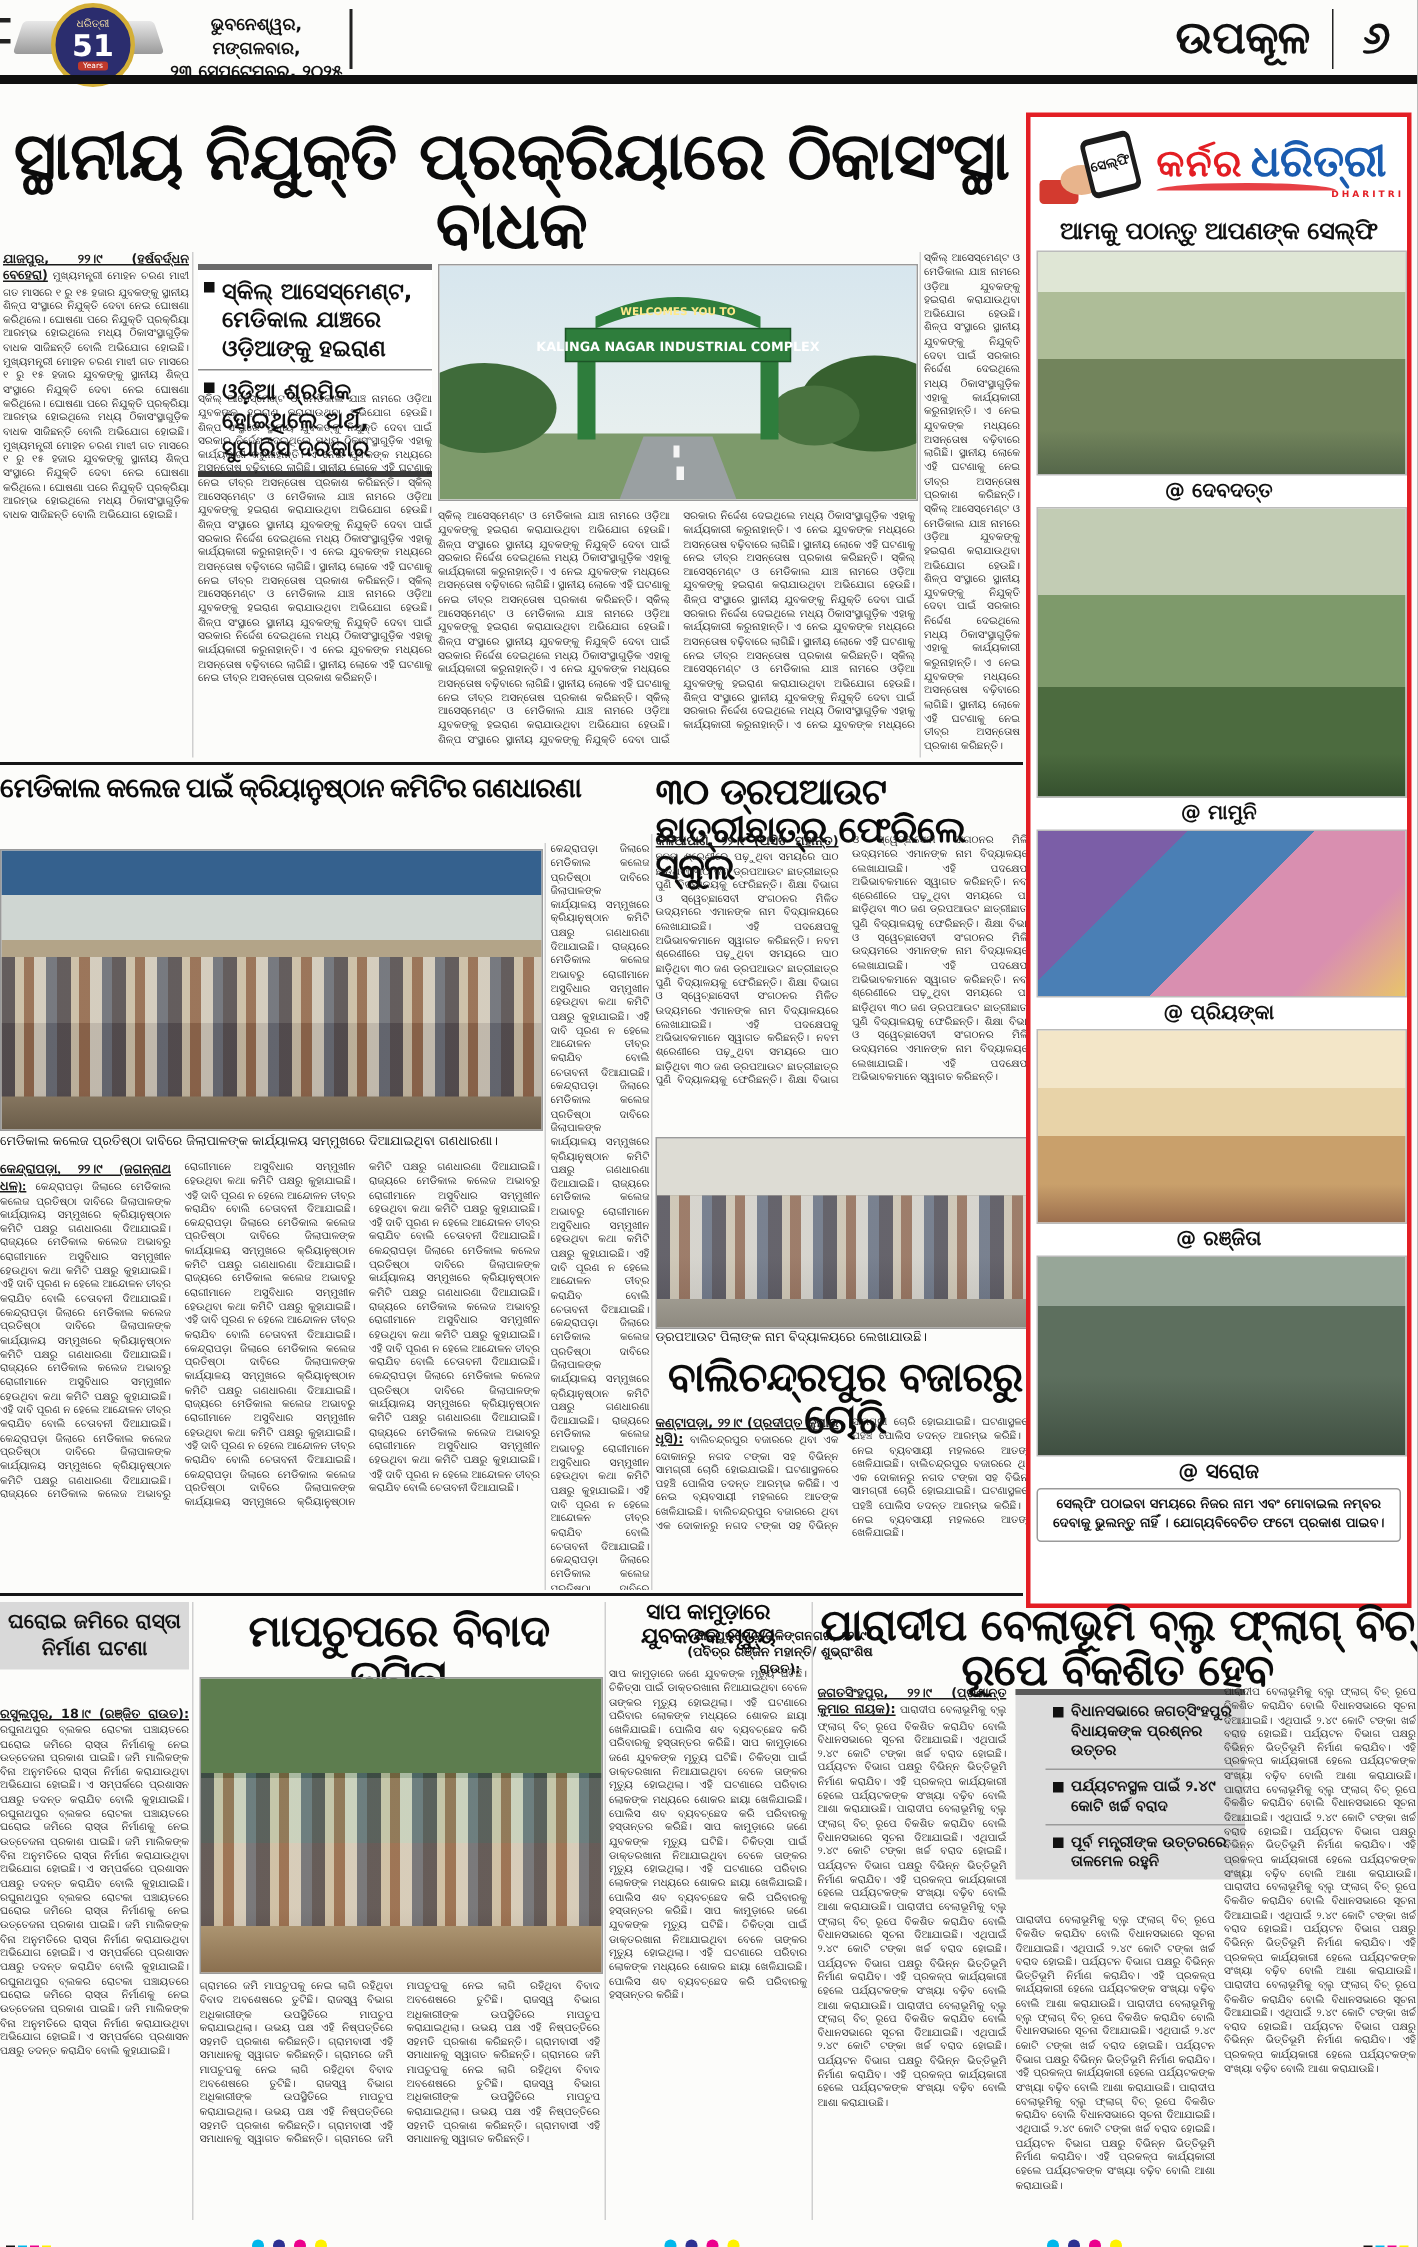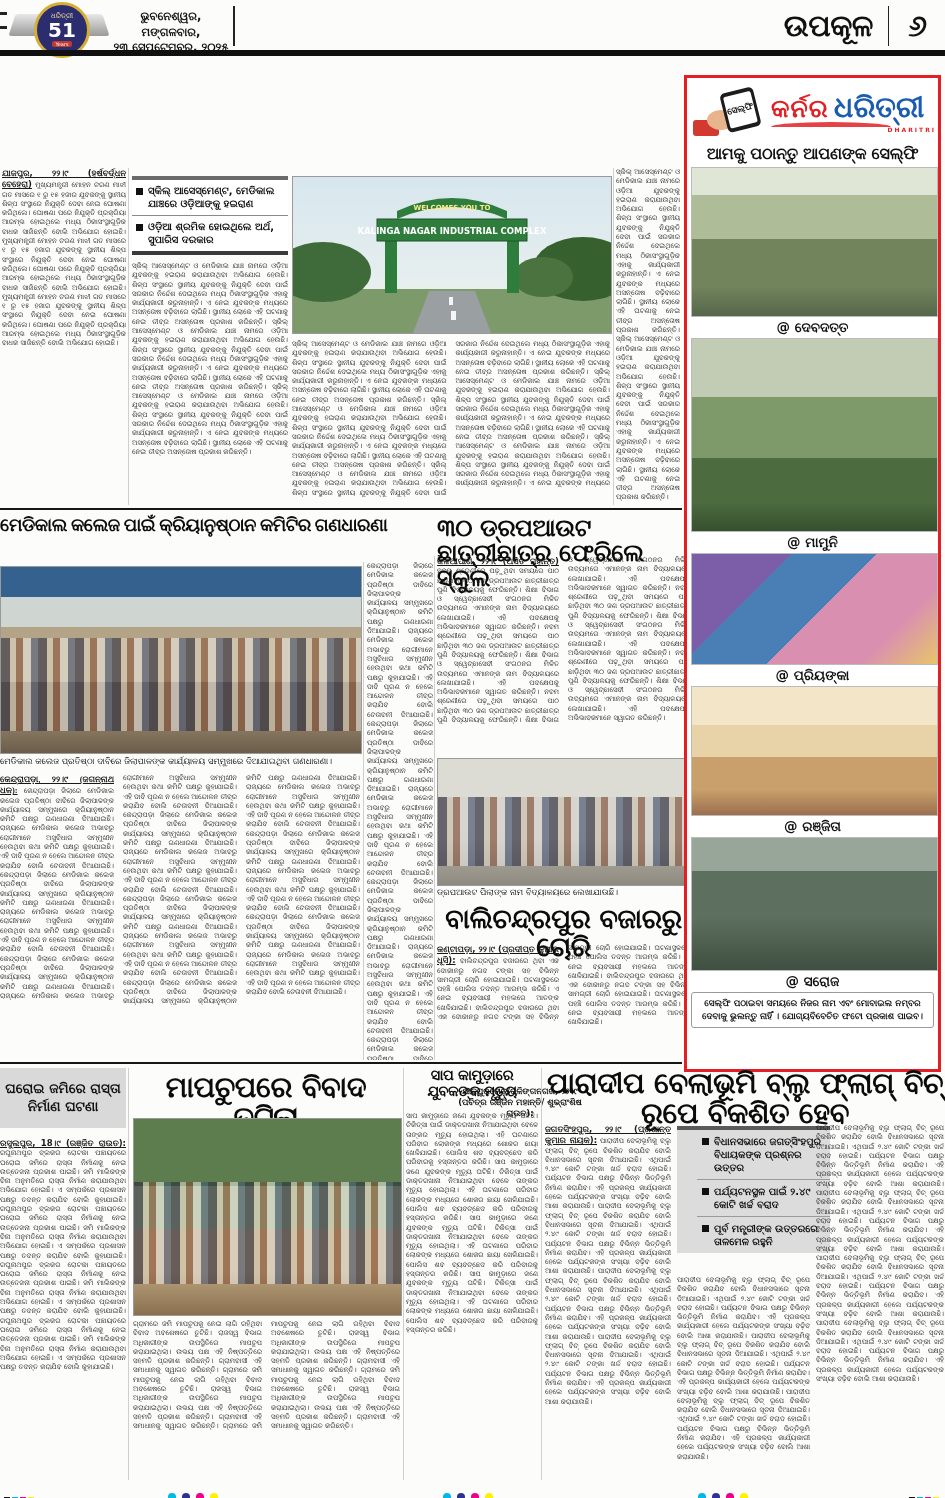--- a/index.html
+++ b/index.html
@@ -29,21 +29,21 @@
   .body-txt{font-size:7px;line-height:1.33;text-align:justify;color:#191919;overflow:hidden;}
   .cols2{columns:2;column-gap:9px;}
   .cols3{columns:3;column-gap:9px;}
   .dl{font-weight:bold;font-size:8.5px;text-decoration:underline;}
   .caption{font-weight:normal;font-size:8.5px;line-height:1.2;color:#000;overflow:hidden;}
   .hairline{background:#cfcfcf;width:1px;}
   .hrule{background:#161616;}
   
   .bullet-box{background:#fff;border-top:4px solid #6a6a6a;border-bottom:4px solid #3a3a3a;}
   .bullet-box .row{display:flex;gap:5px;padding:5px 4px;border-bottom:1px solid #8a8a8a;
-                   font-weight:bold;font-size:10px;line-height:1.25;}
+                   font-weight:bold;font-size:15px;line-height:1.25;}
   .bullet-box .row:last-child{border-bottom:none;}
   .sq{width:7px;height:7px;background:#111;flex:0 0 auto;margin-top:3px;}
   .bullet-box-gray{background:#dcdcdc;border-top:4px solid #5a5a5a;}
   .bullet-box-gray .row{display:flex;gap:5px;padding:5px 5px;border-bottom:1px solid #9a9a9a;
                    font-weight:bold;font-size:10px;line-height:1.3;}
   .bullet-box-gray .row:last-child{border-bottom:none;}
   
   .photo{overflow:hidden;border:1px solid #9a9a9a;position:absolute;}
   .crowd{position:absolute;left:0;right:0;
      background:repeating-linear-gradient(90deg,rgba(35,35,58,.55) 0 9px,rgba(228,218,198,.55) 9px 15px,
@@ -94,20 +94,21 @@
       <div>ଭୁବନେଶ୍ୱର, ମଙ୍ଗଳବାର,</div>
       <div>୨୩ ସେପ୍ଟେମ୍ବର, ୨୦୨୫</div>
     </div>
     <div class="abs vline" style="left:233px;top:6px;height:40px;"></div>
     <div class="abs section-title" style="right:72px;top:8px;">ଉପକୂଳ</div>
     <div class="abs vline" style="right:56px;top:6px;height:40px;width:1px;"></div>
     <div class="abs pageno" style="right:18px;top:8px;">୬</div>
     <div class="abs mast-rule" style="left:0;top:50px;width:945px;height:6px;"></div>
   </div>
 
+  <div class="abs hl hl-main" style="left:0;top:82px;width:682px;height:72px;">ସ୍ଥାନୀୟ ନିଯୁକ୍ତି ପ୍ରକ୍ରିୟାରେ ଠିକାସଂସ୍ଥା ବାଧକ</div>
 
   <div class="abs body-txt" style="left:2px;top:168px;width:124px;height:337px;">
     <span class="dl">ଯାଜପୁର, ୨୨।୯ (ହର୍ଷବର୍ଦ୍ଧନ ବେହେରା)</span>
     <span>ମୁଖ୍ୟମନ୍ତ୍ରୀ ମୋହନ ଚରଣ ମାଝୀ ଗତ ମାସରେ ୧ ରୁ ୧୫ ହଜାର ଯୁବକଙ୍କୁ ସ୍ଥାନୀୟ ଶିଳ୍ପ ସଂସ୍ଥାରେ ନିଯୁକ୍ତି ଦେବା ନେଇ ଘୋଷଣା କରିଥିଲେ। ଘୋଷଣା ପରେ ନିଯୁକ୍ତି ପ୍ରକ୍ରିୟା ଆରମ୍ଭ ହୋଇଥିଲେ ମଧ୍ୟ ଠିକାସଂସ୍ଥାଗୁଡ଼ିକ ବାଧକ ସାଜିଛନ୍ତି ବୋଲି ଅଭିଯୋଗ ହୋଇଛି। ମୁଖ୍ୟମନ୍ତ୍ରୀ ମୋହନ ଚରଣ ମାଝୀ ଗତ ମାସରେ ୧ ରୁ ୧୫ ହଜାର ଯୁବକଙ୍କୁ ସ୍ଥାନୀୟ ଶିଳ୍ପ ସଂସ୍ଥାରେ ନିଯୁକ୍ତି ଦେବା ନେଇ ଘୋଷଣା କରିଥିଲେ। ଘୋଷଣା ପରେ ନିଯୁକ୍ତି ପ୍ରକ୍ରିୟା ଆରମ୍ଭ ହୋଇଥିଲେ ମଧ୍ୟ ଠିକାସଂସ୍ଥାଗୁଡ଼ିକ ବାଧକ ସାଜିଛନ୍ତି ବୋଲି ଅଭିଯୋଗ ହୋଇଛି। ମୁଖ୍ୟମନ୍ତ୍ରୀ ମୋହନ ଚରଣ ମାଝୀ ଗତ ମାସରେ ୧ ରୁ ୧୫ ହଜାର ଯୁବକଙ୍କୁ ସ୍ଥାନୀୟ ଶିଳ୍ପ ସଂସ୍ଥାରେ ନିଯୁକ୍ତି ଦେବା ନେଇ ଘୋଷଣା କରିଥିଲେ। ଘୋଷଣା ପରେ ନିଯୁକ୍ତି ପ୍ରକ୍ରିୟା ଆରମ୍ଭ ହୋଇଥିଲେ ମଧ୍ୟ ଠିକାସଂସ୍ଥାଗୁଡ଼ିକ ବାଧକ ସାଜିଛନ୍ତି ବୋଲି ଅଭିଯୋଗ ହୋଇଛି।</span>
   </div>
 
   <div class="abs bullet-box" style="left:132px;top:176px;width:156px;">
     <div class="row">
       <span class="sq"></span>
       <span>ସ୍କିଲ୍ ଆସେସ୍‌ମେଣ୍ଟ, ମେଡିକାଲ ଯାଞ୍ଚରେ ଓଡ଼ିଆଙ୍କୁ ହଇରାଣ</span>
@@ -219,21 +220,21 @@
 
     <div class="photo p-self4" style="position:relative;left:0;top:0;width:245px;height:128px;border-color:#bbb;"></div>
     <div class="handle">@ ରଞ୍ଜିତା</div>
 
     <div class="photo p-self5" style="position:relative;left:0;top:0;width:245px;height:132px;border-color:#bbb;"></div>
     <div class="handle">@ ସରୋଜ</div>
 
     <div class="note-box">ସେଲ୍ଫି ପଠାଇବା ସମୟରେ ନିଜର ନାମ ଏବଂ ମୋବାଇଲ ନମ୍ବର ଦେବାକୁ ଭୁଲନ୍ତୁ ନାହିଁ । ଯୋଗ୍ୟବିବେଚିତ ଫଟୋ ପ୍ରକାଶ ପାଇବ।</div>
   </div>
 
-  <div class="abs graybox" style="left:0;top:1068px;width:126px;height:60px;">
+  <div class="abs graybox" style="left:0;top:1068px;width:126px;height:45px;">
     <span>ଘରୋଇ ଜମିରେ ରାସ୍ତା ନିର୍ମାଣ ଘଟଣା</span>
   </div>
   <div class="abs body-txt" style="left:0;top:1138px;width:126px;height:342px;">
     <span class="dl">ରସୁଲପୁର, 18।୯ (ରଞ୍ଜିତ ରାଉତ):</span>
     <span>ରଘୁନାଥପୁର ବ୍ଲକର ରୋଟକା ପଞ୍ଚାୟତରେ ଘରୋଇ ଜମିରେ ରାସ୍ତା ନିର୍ମାଣକୁ ନେଇ ଉତ୍ତେଜନା ପ୍ରକାଶ ପାଇଛି। ଜମି ମାଲିକଙ୍କ ବିନା ଅନୁମତିରେ ରାସ୍ତା ନିର୍ମାଣ କରାଯାଉଥିବା ଅଭିଯୋଗ ହୋଇଛି। ଏ ସମ୍ପର୍କରେ ପ୍ରଶାସନ ପକ୍ଷରୁ ତଦନ୍ତ କରାଯିବ ବୋଲି କୁହାଯାଇଛି। ରଘୁନାଥପୁର ବ୍ଲକର ରୋଟକା ପଞ୍ଚାୟତରେ ଘରୋଇ ଜମିରେ ରାସ୍ତା ନିର୍ମାଣକୁ ନେଇ ଉତ୍ତେଜନା ପ୍ରକାଶ ପାଇଛି। ଜମି ମାଲିକଙ୍କ ବିନା ଅନୁମତିରେ ରାସ୍ତା ନିର୍ମାଣ କରାଯାଉଥିବା ଅଭିଯୋଗ ହୋଇଛି। ଏ ସମ୍ପର୍କରେ ପ୍ରଶାସନ ପକ୍ଷରୁ ତଦନ୍ତ କରାଯିବ ବୋଲି କୁହାଯାଇଛି। ରଘୁନାଥପୁର ବ୍ଲକର ରୋଟକା ପଞ୍ଚାୟତରେ ଘରୋଇ ଜମିରେ ରାସ୍ତା ନିର୍ମାଣକୁ ନେଇ ଉତ୍ତେଜନା ପ୍ରକାଶ ପାଇଛି। ଜମି ମାଲିକଙ୍କ ବିନା ଅନୁମତିରେ ରାସ୍ତା ନିର୍ମାଣ କରାଯାଉଥିବା ଅଭିଯୋଗ ହୋଇଛି। ଏ ସମ୍ପର୍କରେ ପ୍ରଶାସନ ପକ୍ଷରୁ ତଦନ୍ତ କରାଯିବ ବୋଲି କୁହାଯାଇଛି। ରଘୁନାଥପୁର ବ୍ଲକର ରୋଟକା ପଞ୍ଚାୟତରେ ଘରୋଇ ଜମିରେ ରାସ୍ତା ନିର୍ମାଣକୁ ନେଇ ଉତ୍ତେଜନା ପ୍ରକାଶ ପାଇଛି। ଜମି ମାଲିକଙ୍କ ବିନା ଅନୁମତିରେ ରାସ୍ତା ନିର୍ମାଣ କରାଯାଉଥିବା ଅଭିଯୋଗ ହୋଇଛି। ଏ ସମ୍ପର୍କରେ ପ୍ରଶାସନ ପକ୍ଷରୁ ତଦନ୍ତ କରାଯିବ ବୋଲି କୁହାଯାଇଛି।</span>
   </div>
 
   <div class="abs hl hl-29" style="left:130px;top:1072px;width:272px;">ମାପଚୁପରେ ବିବାଦ ତୁଟିଲା</div>
   <div class="photo p-survey" style="left:133px;top:1118px;width:267px;height:196px;">
     <div class="crowd" style="top:32%;height:52%;"></div>

